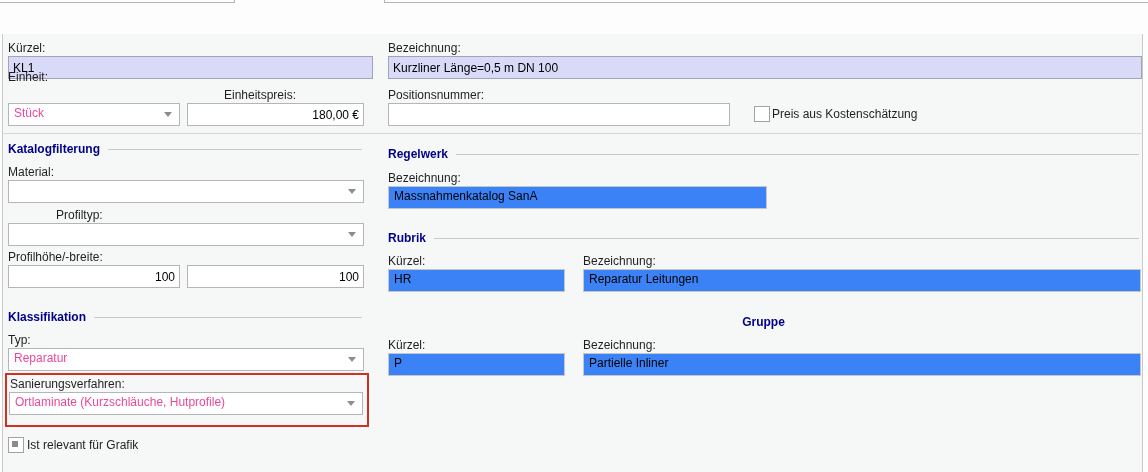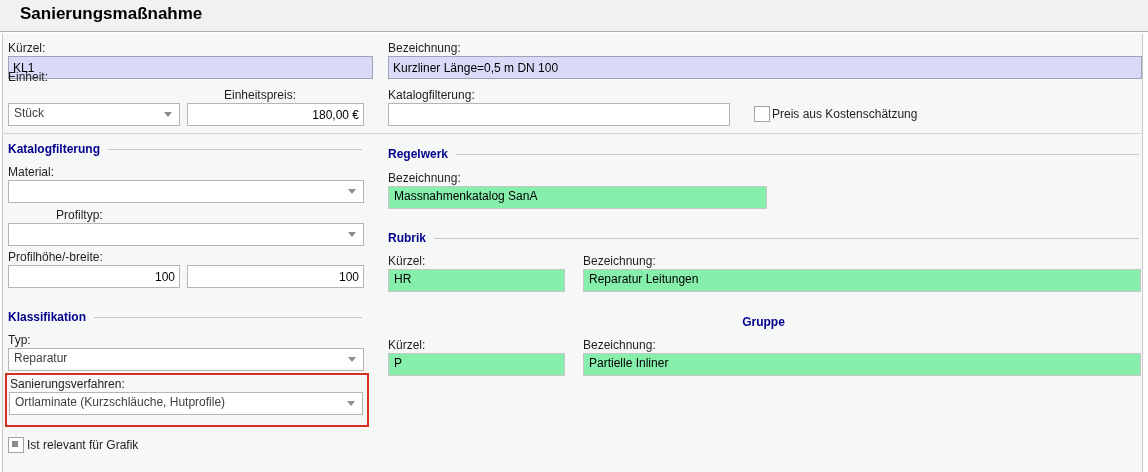--- a/index.html
+++ b/index.html
@@ -19,26 +19,26 @@
   .hdiv{position:absolute;height:1px;background:#d6d6d6;}
 
   .lbl{position:absolute;font-size:12px;color:#1f1f1f;white-space:nowrap;}
 
   .fld{position:absolute;height:21px;border:1px solid #b5b5b5;background:#fff;}
   .fld input{width:100%;height:100%;border:none;outline:none;background:transparent;
              font-family:"Liberation Sans","DejaVu Sans",sans-serif;font-size:12px;color:#000;
              padding:0 4px;box-sizing:border-box;}
   .fld input.right{text-align:right;}
   .fld.lavender{background:#d9d9f8;border-color:#a3a3b8;}
-  .fld.readonly{background:#86efac;border-color:#c6c6c6;}
+  .fld.readonly{background:#3b82f6;border-color:#c6c6c6;}
   .fld .rotext{display:block;font-size:12px;color:#000;line-height:19px;padding:0 5px;
                white-space:nowrap;overflow:hidden;}
 
   .combo{position:absolute;height:21px;border:1px solid #b5b5b5;background:#fff;cursor:default;}
-  .combo .val{display:block;font-size:12px;color:#404040;line-height:19px;padding:0 22px 0 5px;
+  .combo .val{display:block;font-size:12px;color:#ec4899;line-height:19px;padding:0 22px 0 5px;
               white-space:nowrap;overflow:hidden;}
   .combo .arrow{position:absolute;right:7px;top:8px;width:0;height:0;
                 border-left:4px solid transparent;border-right:4px solid transparent;
                 border-top:5px solid #8d8d8d;}
 
   .ghead{position:absolute;display:flex;align-items:center;}
   .ghead .gtext{font-size:12px;font-weight:bold;color:#00008b;white-space:nowrap;}
   .ghead .gline{flex:1;height:1px;background:#c9c9c9;margin-left:8px;}
 
   .cb-box{position:absolute;width:14px;height:14px;background:#fff;border:1px solid #a2a2a2;}
@@ -50,23 +50,20 @@
 </head>
 <body>
 
 <div id="screen">
 
   <div class="tabline" style="left:0;top:2px;width:235px;"></div>
   <div class="tabline" style="left:384px;top:2px;width:764px;"></div>
   <div class="tabtick" style="left:234px;top:0;"></div>
   <div class="tabtick" style="left:384px;top:0;"></div>
 
-  <div class="titlebar">
-    <div class="titletext">Sanierungsmaßnahme</div>
-  </div>
 
   <div class="panelbg"></div>
   <div class="vline" style="left:2px;top:34px;height:438px;"></div>
   <div class="vline" style="left:1142px;top:34px;height:438px;"></div>
   <div class="hdiv" style="left:2px;top:133px;width:1141px;"></div>
 
   <div class="lbl" style="left:8px;top:41px;">Kürzel:</div>
   <div class="fld lavender" style="left:8px;top:56px;width:363px;">
     <input value="KL1" style="">
   </div>
@@ -77,21 +74,21 @@
 
   <div class="lbl" style="left:8px;top:70px;">Einheit:</div>
   <div class="combo" style="left:8px;top:103px;width:170px;">
     <span class="val">Stück</span>
     <span class="arrow"></span>
   </div>
   <div class="lbl" style="left:187px;top:88px;margin-left:37px;">Einheitspreis:</div>
   <div class="fld" style="left:187px;top:103px;width:175px;">
     <input class="right" value="180,00 €" style="">
   </div>
-  <div class="lbl" style="left:388px;top:88px;">Katalogfilterung:</div>
+  <div class="lbl" style="left:388px;top:88px;">Positionsnummer:</div>
   <div class="fld" style="left:388px;top:103px;width:340px;">
     <input value="" style="">
   </div>
   <div class="cb-box" style="left:754px;top:106px;"></div>
   <div class="cb-lbl" style="left:772px;top:107px;">Preis aus Kostenschätzung</div>
 
   <div class="ghead" style="left:8px;top:142px;width:354px;">
     <span class="gtext">Katalogfilterung</span>
     <span class="gline"></span>
   </div>

